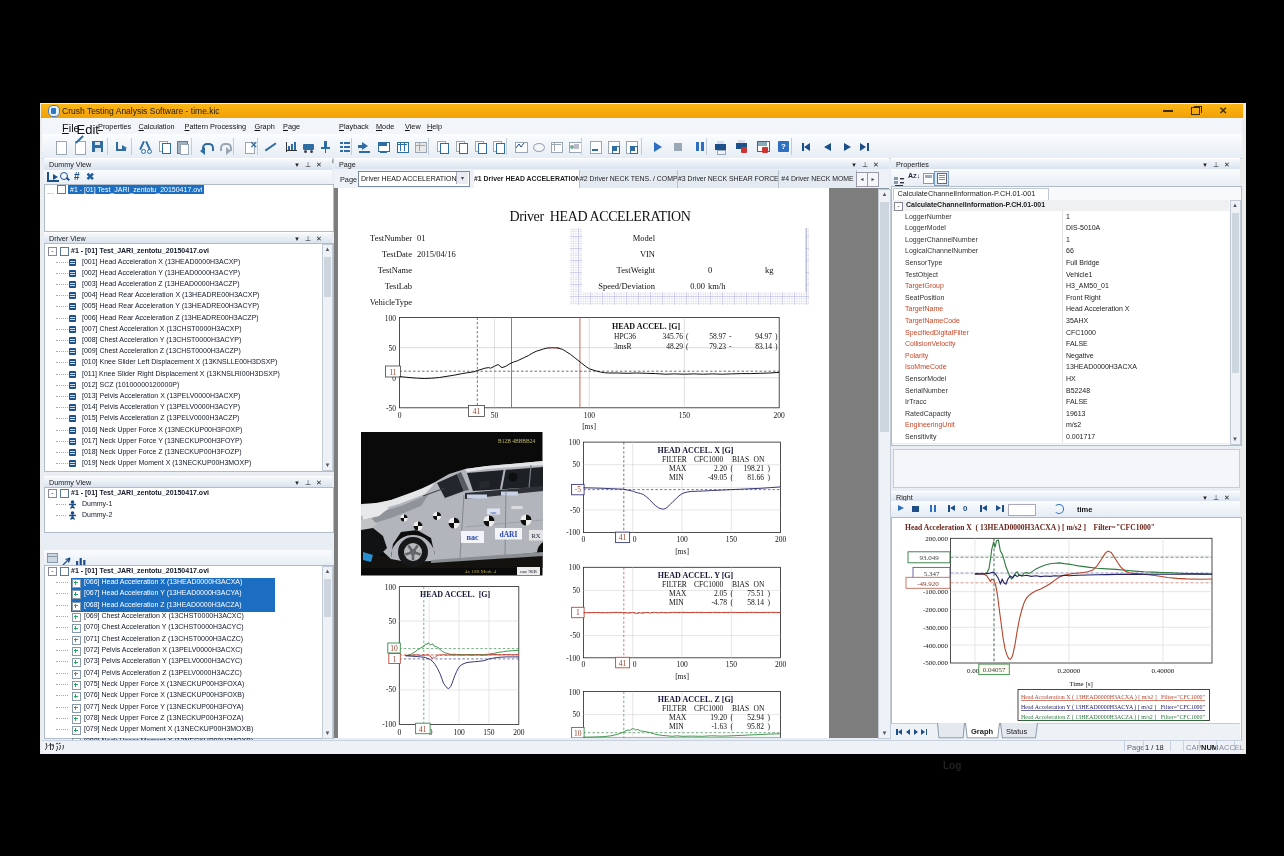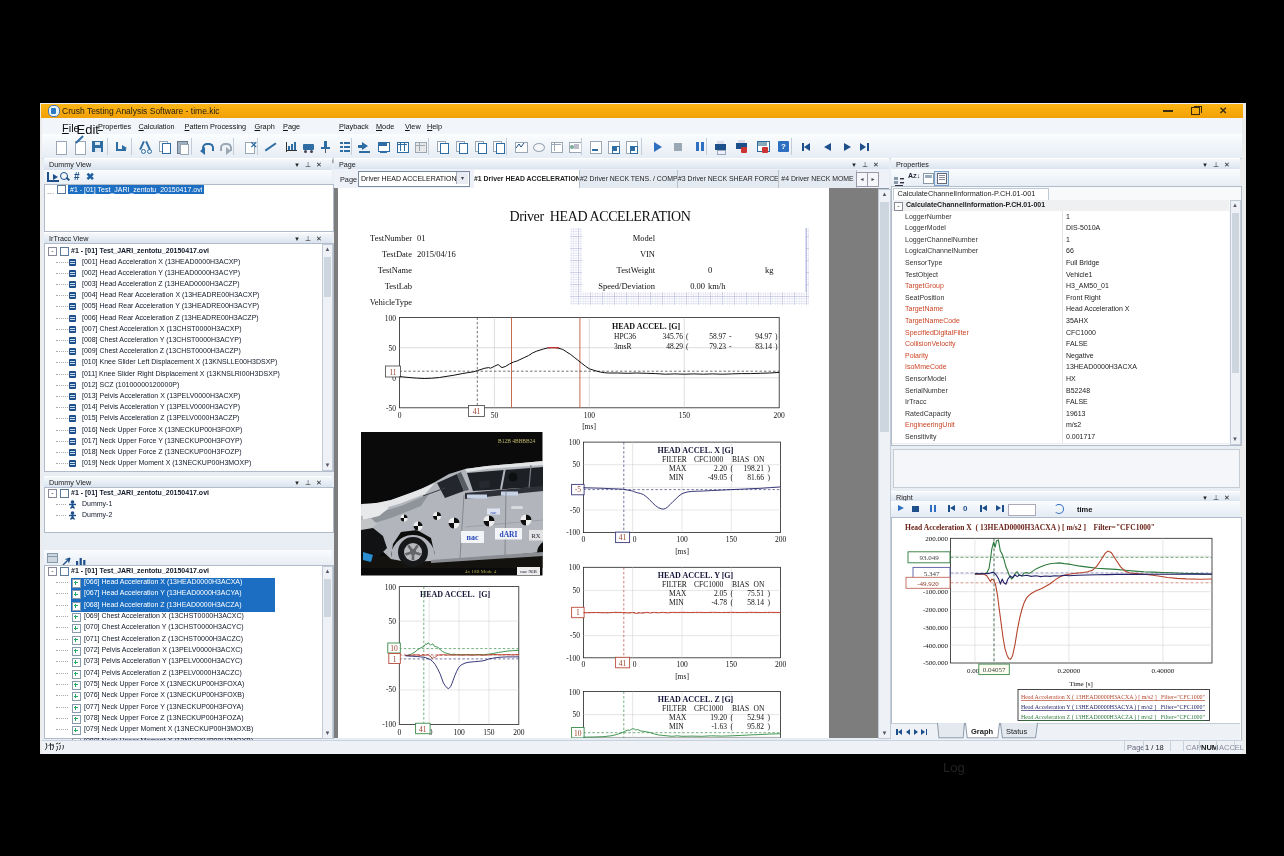--- a/index.html
+++ b/index.html
@@ -253,21 +253,21 @@
 <div class="abs" style="left:53px;top:174px;width:0;height:0;border-left:5px solid #1d4f8a;border-top:3px solid transparent;border-bottom:3px solid transparent;"></div>
 <div class="abs" style="left:60px;top:172px;width:6px;height:6px;border:1.6px solid #1d4f8a;border-radius:50%;"></div>
 <div class="abs" style="left:66px;top:178px;width:4px;height:1.6px;background:#1d4f8a;transform:rotate(45deg);"></div>
 <div class="abs" style="left:74px;top:171px;font-size:10px;font-weight:bold;color:#1d4f8a;">#</div>
 <div class="abs" style="left:86px;top:171px;font-size:10px;font-weight:bold;color:#1d5fa0;">✖</div>
 <div class="abs tre" style="left:44px;top:184px;width:288px;height:46px;"></div>
 <div class="abs" style="left:47px;top:189px;font-size:7px;color:#999;">---</div>
 <div class="cb" style="left:57px;top:185px;"></div>
 <div class="row" style="left:68px;top:184.5px;color:#fff;background:#1b6ec2;padding:1px 2px;">#1 - [01] Test_JARI_zentotu_20150417.ovi</div>
 <div class="abs pt" style="left:44px;top:232px;width:288px;height:10.5px;">
-    <span class="ptt">IrTracc View</span>
+    <span class="ptt">Driver View</span>
     <div class="pbt" style="right:24px;">▾</div>
     <div class="pbt" style="right:13px;">⊥</div>
     <div class="pbt" style="right:2px;">✕</div>
   </div>
 <div class="abs tre" style="left:44px;top:243px;width:288px;height:227px;"></div>
 <div class="eb" style="left:48px;top:247px;">-</div>
 <div class="cb" style="left:60px;top:247px;"></div>
 <div class="row" style="left:71px;top:247px;font-weight:bold;">#1 - [01] Test_JARI_zentotu_20150417.ovi</div>
 <div class="abs" style="left:56px;top:261.5px;width:12px;height:1px;border-top:1px dotted #aaa;"></div>
 <div class="ci" style="left:69px;top:258.5px;"></div>
@@ -888,21 +888,21 @@
     <text x="130" y="202" font-size="6.8" fill="#2e7a3e" text-decoration="underline" textLength="184" lengthAdjust="spacingAndGlyphs">Head Acceleration Z ( 13HEAD0000H3ACZA ) [ m/s2 ]&nbsp;&nbsp;&nbsp;Filter="CFC1000"</text>
   </svg>
 <div class="abs" style="left:891px;top:723px;width:349px;height:17px;background:#eef1f6;border-top:1px solid #c5ccd4;"></div>
 <div class="abs" style="left:896px;top:728.5px;width:1.6px;height:6px;background:#1d4f8a;"></div>
 <div class="abs" style="left:898px;top:728.5px;width:0;height:0;border-top:3px solid transparent;border-bottom:3px solid transparent;border-right:4.5px solid #1d4f8a;"></div>
 <div class="abs" style="left:906px;top:728.5px;width:0;height:0;border-top:3px solid transparent;border-bottom:3px solid transparent;border-right:4.5px solid #1d4f8a;"></div>
 <div class="abs" style="left:914px;top:728.5px;width:0;height:0;border-top:3px solid transparent;border-bottom:3px solid transparent;border-left:4.5px solid #1d4f8a;"></div>
 <div class="abs" style="left:921px;top:728.5px;width:0;height:0;border-top:3px solid transparent;border-bottom:3px solid transparent;border-left:4.5px solid #1d4f8a;"></div>
 <div class="abs" style="left:925.5px;top:728.5px;width:1.6px;height:6px;background:#1d4f8a;"></div>
 <div class="abs" style="left:937px;top:723px;width:26px;height:16px;background:#e4e8ef;border:1px solid #8a98a8;border-top:none;transform:perspective(10px) rotateX(-4deg);transform-origin:top;"></div>
-<div class="abs" style="left:943px;top:760px;font-size:13px;font-weight:normal;color:#222;">Log</div>
+<div class="abs" style="left:943px;top:760px;font-size:10px;font-weight:bold;color:#222;">Log</div>
 <div class="abs" style="left:965px;top:723px;width:33px;height:16px;background:#fff;border:1px solid #8a98a8;border-top:none;transform:perspective(10px) rotateX(-4deg);transform-origin:top;"></div>
 <div class="abs" style="left:971px;top:726.5px;font-size:7.5px;font-weight:bold;color:#222;">Graph</div>
 <div class="abs" style="left:1000px;top:723px;width:36px;height:16px;background:#e4e8ef;border:1px solid #8a98a8;border-top:none;transform:perspective(10px) rotateX(-4deg);transform-origin:top;"></div>
 <div class="abs" style="left:1006px;top:726.5px;font-size:7.5px;font-weight:normal;color:#222;">Status</div>
 <div class="abs" style="left:42px;top:739.5px;width:1200px;height:13px;background:#eef2f7;border-top:1px solid #c8d2de;"></div>
 <svg class="abs" style="left:45px;top:742px;" width="20" height="9" viewBox="0 0 20 9">
     <g stroke="#333" stroke-width="1" fill="none">
       <path d="M1 1c1.5 3 1 5-1 7M3.5 3.5c2-1 3-1 4.5 0M5.5 1v7M8 2c1 2.5 .5 4.5-1 6"></path>
       <path d="M11 2l2-1M13.5 2l2-1M12 4c1 2 .5 3.5-1 5M15 3c.8 1.8 .4 3.5-.8 5"></path>
       <path d="M18 3c.8 1.5 .5 3-.5 4.5"></path>

